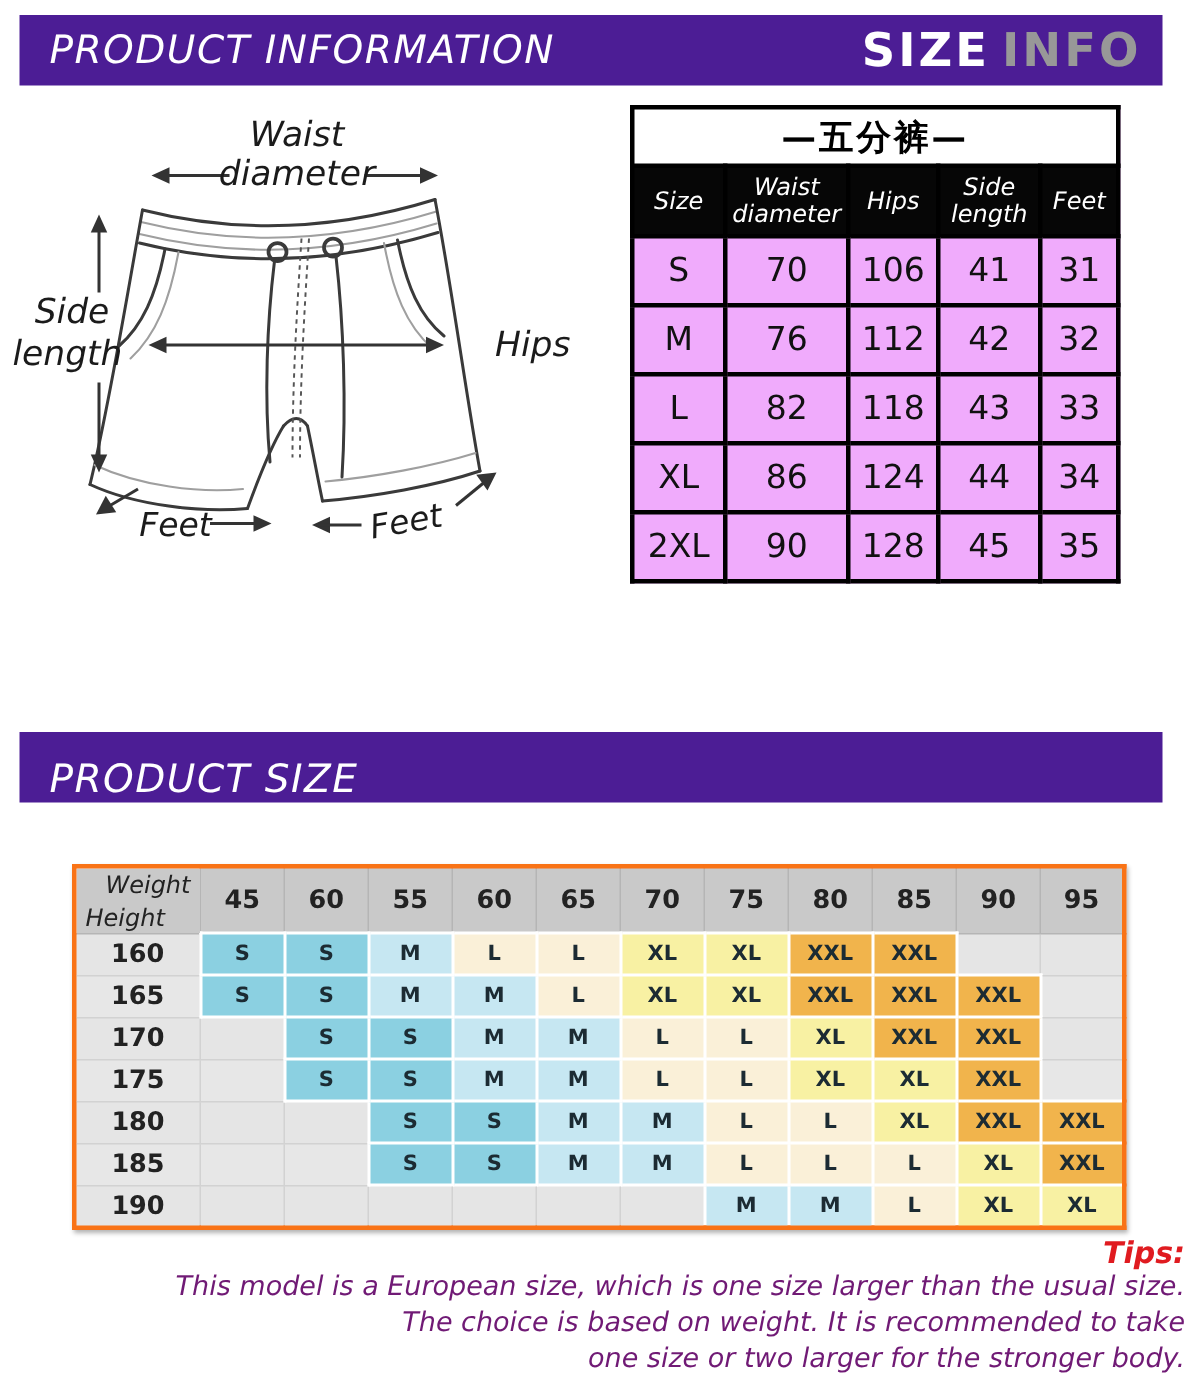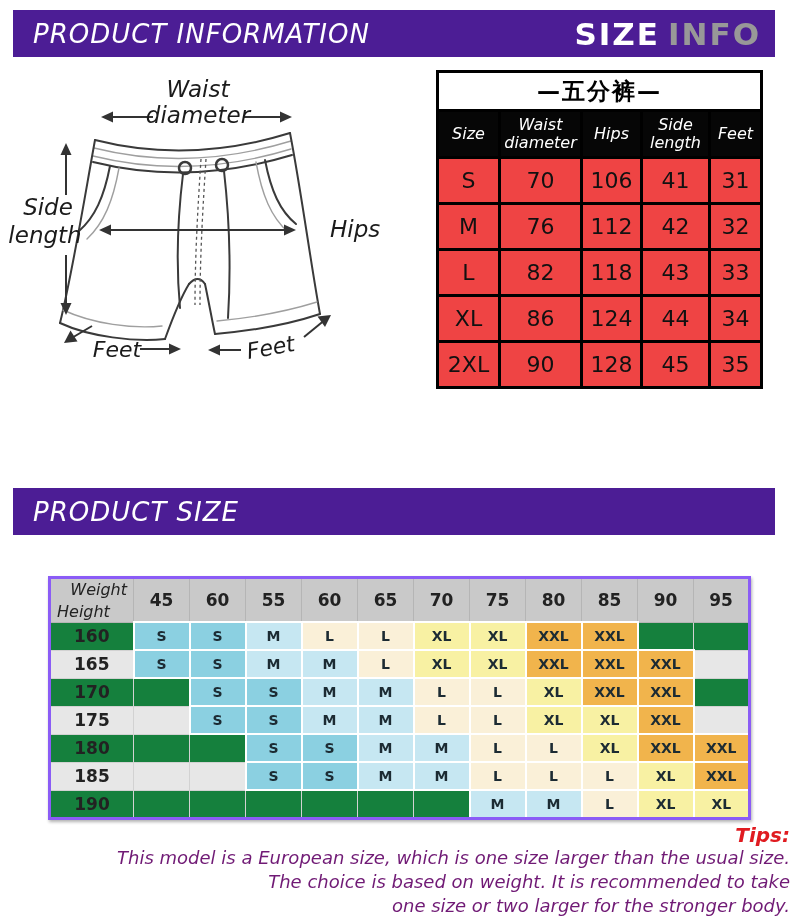--- a/index.html
+++ b/index.html
@@ -8,51 +8,51 @@
     font-family:"DejaVu Sans", sans-serif; overflow:hidden;
   }
 
   
   .bar {
     position:absolute; left:13px; width:762px; height:47px; background:#4c1d95;
     color:#ffffff; display:flex; align-items:center; justify-content:space-between;
     padding:0 14px 0 20px; box-sizing:border-box;
   }
   #top-bar { top:10px; }
-  #product-size-bar { top:488px; }
+  #product-size-bar { top:488px;align-items:flex-end; }
   .hand-title { font-style:italic; font-size:26px; letter-spacing:1px; font-weight:500; white-space:nowrap; }
   .size-info { font-size:31px; font-weight:800; letter-spacing:2px; font-style:normal; white-space:nowrap; }
   .size-info .w2 { color:#989898; margin-left:8px; }
 
   
   #diagram { position:absolute; left:5px; top:65px; }
   .ln  { fill:none; stroke:#3a3a3a; stroke-width:2;   stroke-linecap:round; }
   .thin{ fill:none; stroke:#9f9f9f; stroke-width:1.4; stroke-linecap:round; }
   .dsh { fill:none; stroke:#555;    stroke-width:1.3; stroke-dasharray:3,3; }
   .arr { stroke:#333; stroke-width:2; }
   .hd  { fill:#333; stroke:none; }
   .lbl { font-family:"DejaVu Sans",sans-serif; font-style:italic; font-size:23px; fill:#1b1b1b; }
   .lbl-s { font-size:22px; }
 
   
-  .sizes-table { position:absolute; left:436px; top:70px; border-collapse:collapse; table-layout:fixed; background:#ef4444; }
+  .sizes-table { position:absolute; left:420px; top:70px; border-collapse:collapse; table-layout:fixed; background:#f0abfc; }
   .sizes-table th, .sizes-table td { border:3px solid #000; text-align:center; padding:0; }
   .sizes-table .title-row th { font-size:23px; font-weight:bold; letter-spacing:2px; height:36px; background:#fff; color:#000; }
   .sizes-table .head-row th {
     background:#060606; color:#fff; font-style:italic; font-weight:500;
     font-size:16px; line-height:1.1; height:40px; padding:2px 1px;
   }
   .sizes-table td { font-size:22px; height:43px; color:#111; }
 
   
   .matrix {
     position:absolute; left:48px; top:576px; width:700px;
     border-collapse:collapse; table-layout:fixed;
-    border:3px solid #8b5cf6; box-shadow:1px 2px 3px rgba(0,0,0,0.30);
-    background:#15803d;
+    border:3px solid #f97316; box-shadow:1px 2px 3px rgba(0,0,0,0.30);
+    background:#e5e5e5;
   }
   .matrix th, .matrix td { border:1px solid #d2d2d2; text-align:center; padding:0; }
   .matrix thead th { background:var(--c-hdr); font-size:17px; font-weight:600; height:42px; border:1px solid #b5b5b5; color:#222; }
   .matrix tbody tr { height:28px;margin-top:44px; }
   .matrix tr.alt td { background-color:var(--c-alt); }
   .matrix td.hlabel { font-size:17px; font-weight:600; color:#222; }
   .matrix td.sz { border:2px solid #ffffff; font-size:14px; font-weight:600; color:#1c2b33; }
   .matrix td.cS   { background-color:var(--c-s)  !important; }
   .matrix td.cM   { background-color:var(--c-m)  !important; }
   .matrix td.cL   { background-color:var(--c-l)  !important; }

